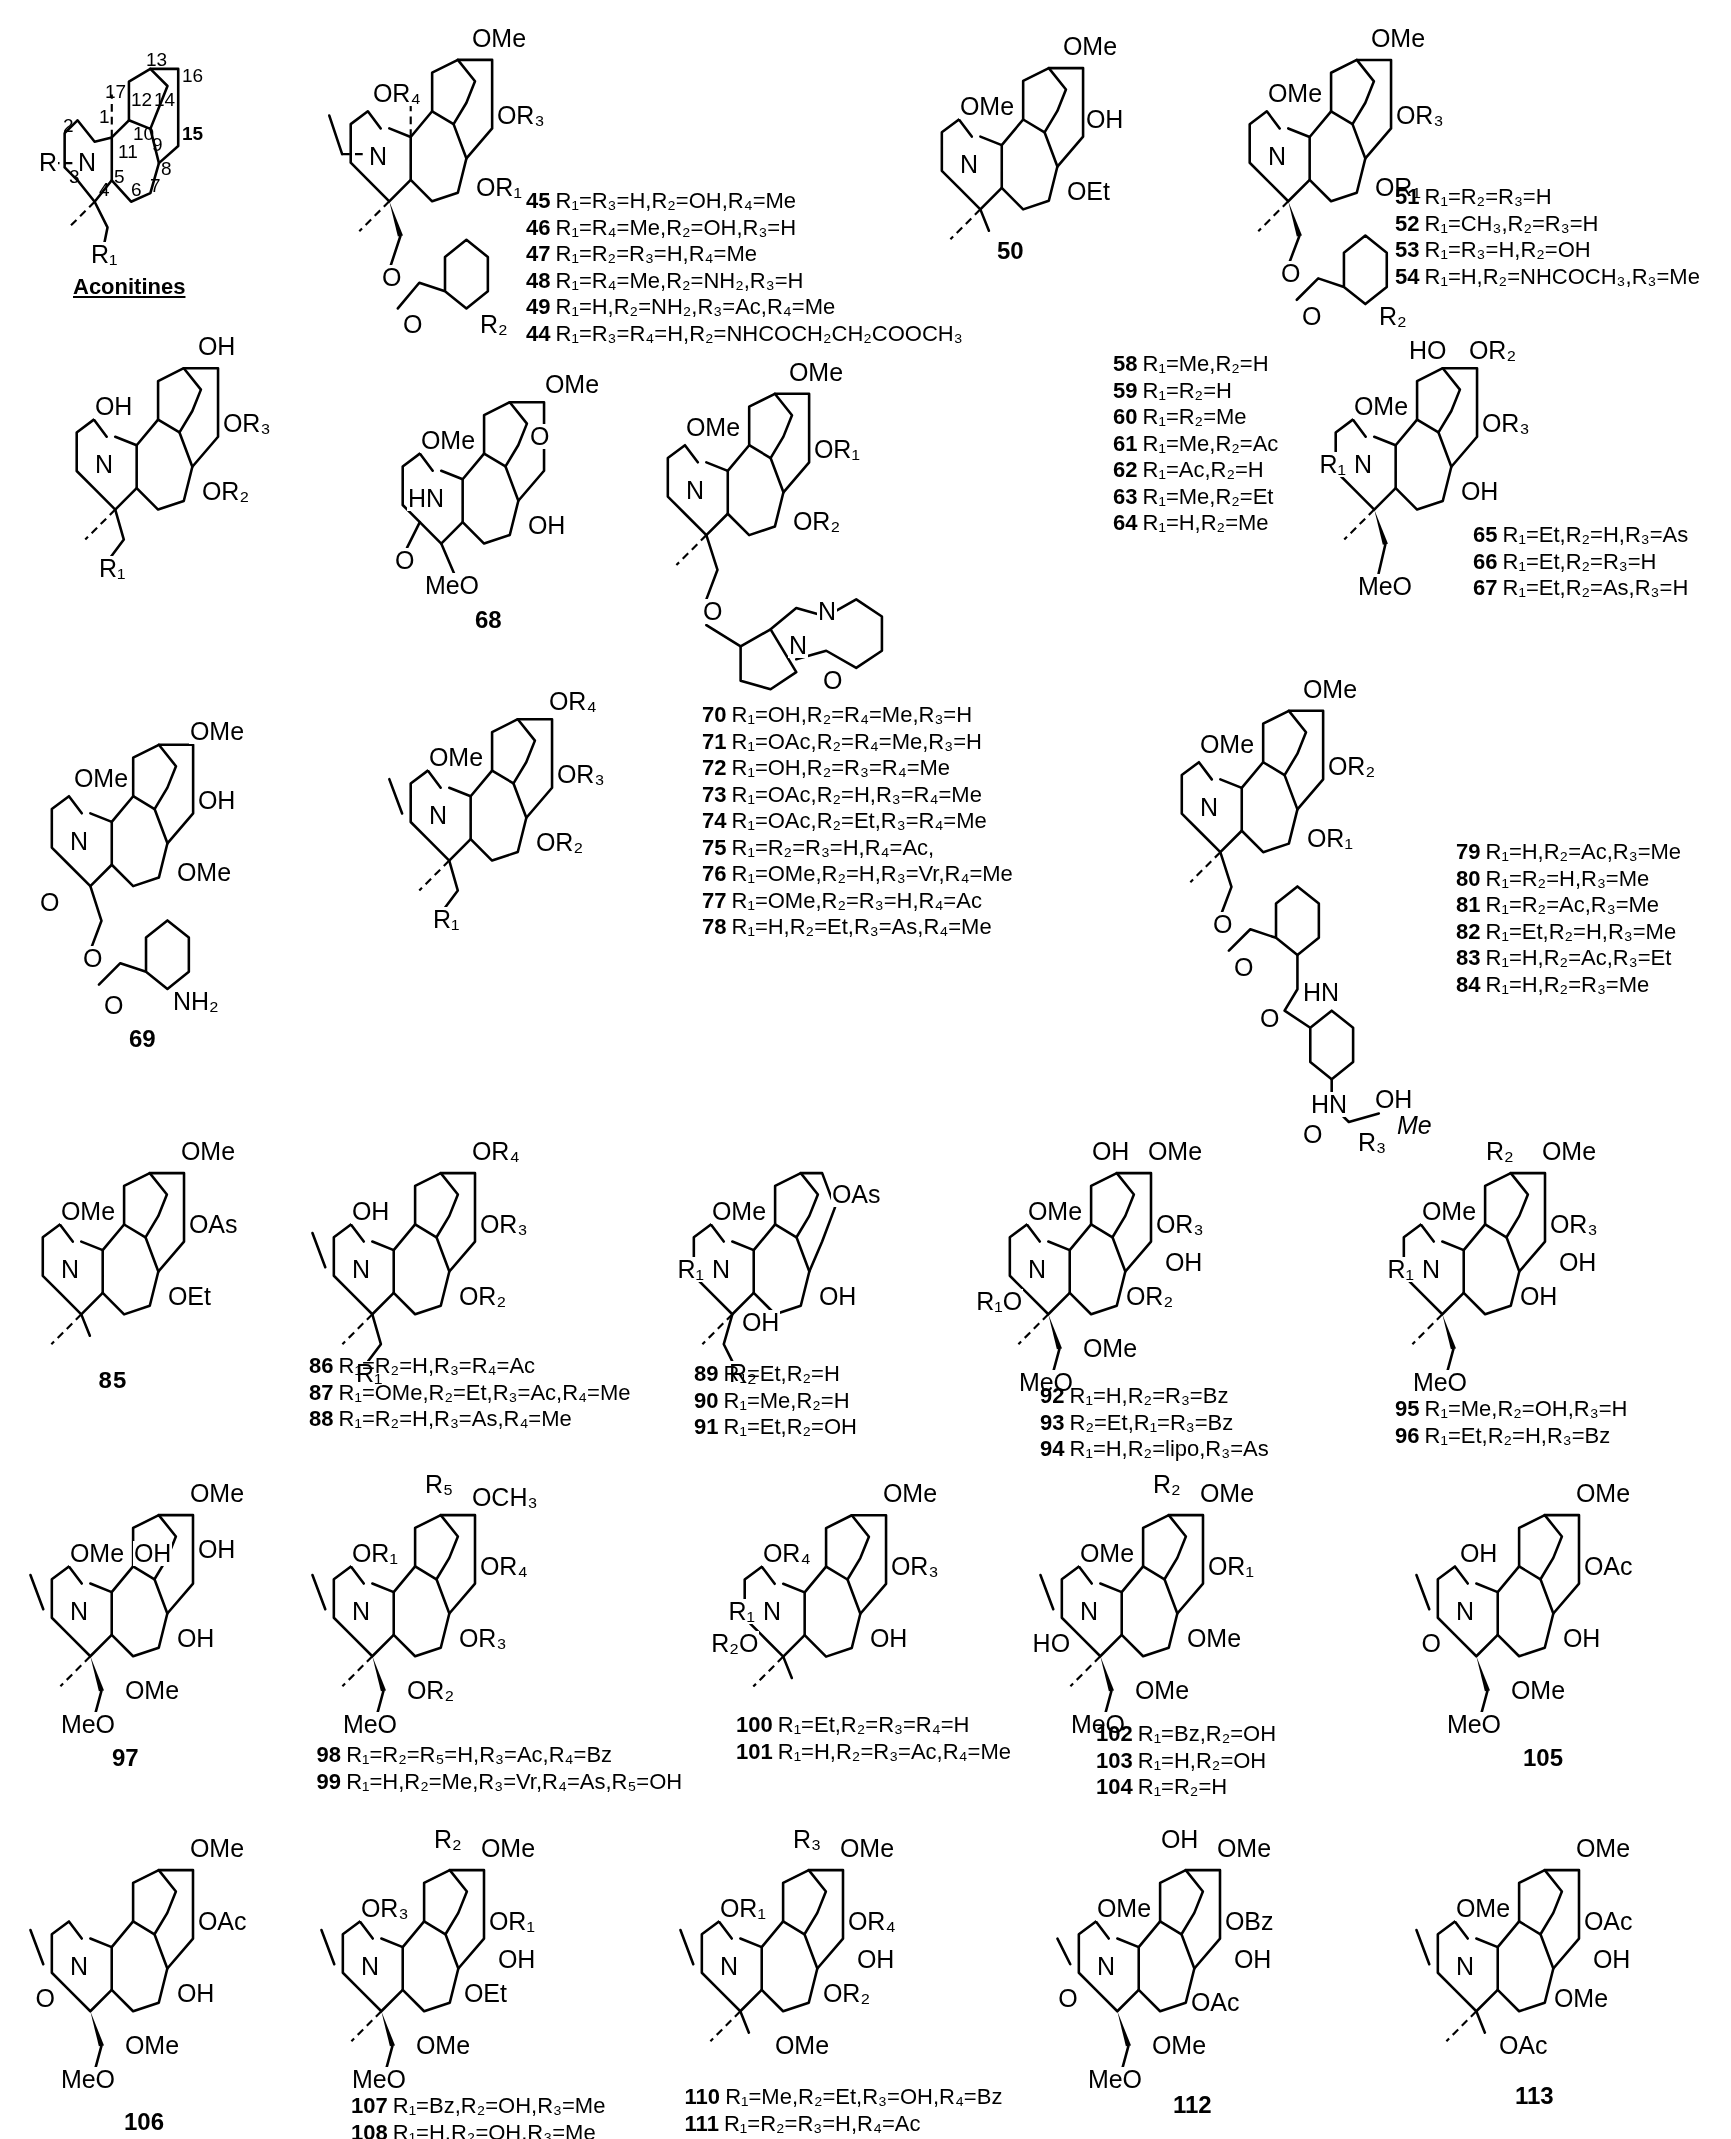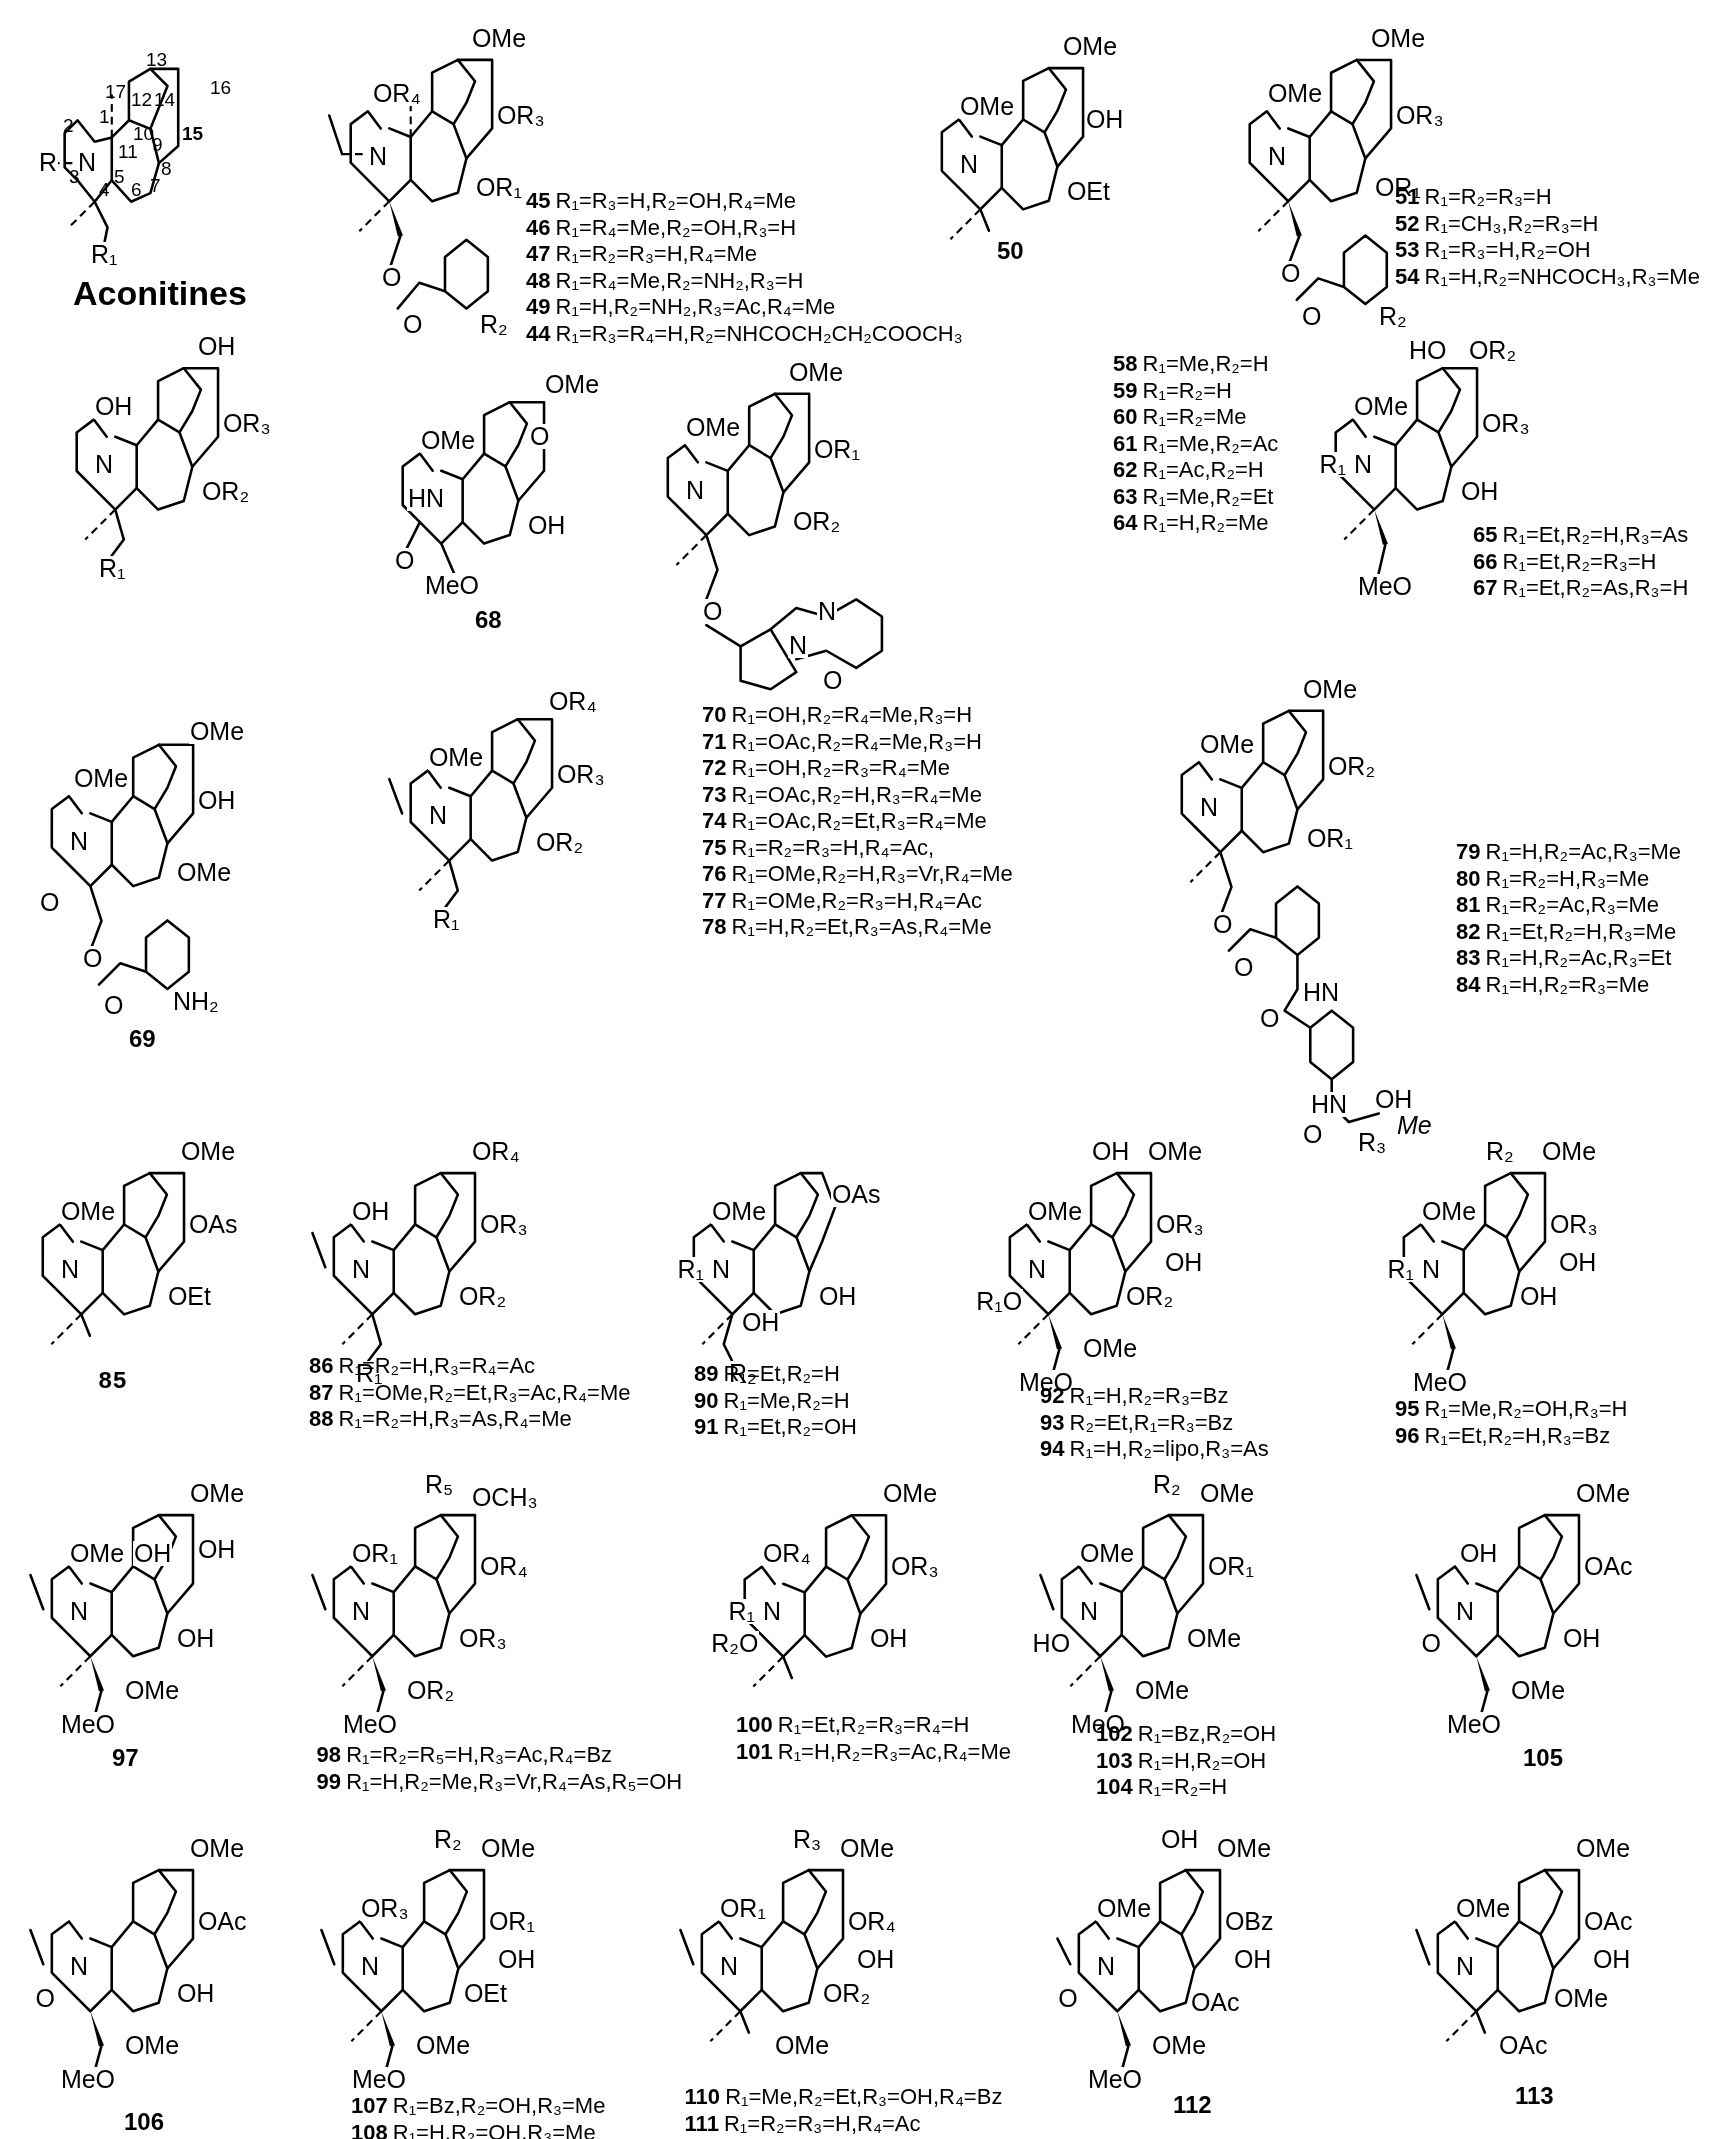--- a/index.html
+++ b/index.html
@@ -6,21 +6,21 @@
   body{width:1731px;height:2176px;position:relative;overflow:hidden;font-family:"Liberation Sans",sans-serif;color:#000;}
   .cell{position:absolute;}
   .cell svg{position:absolute;left:0;top:0;overflow:visible;}
   .bond{stroke:#000;stroke-width:6;fill:none;stroke-linejoin:round;stroke-linecap:round;}
   .dash{stroke:#000;stroke-width:5;fill:none;stroke-dasharray:18 12;}
   .wedge{fill:#000;}
   .atom{position:absolute;font-size:25px;line-height:1;white-space:nowrap;background:#fff;padding:0 0.9px;}
   .cid{position:absolute;font-size:24px;font-weight:bold;line-height:1;white-space:nowrap;}
   .labels{position:absolute;font-size:22px;line-height:26.5px;white-space:nowrap;}
   .labels .row b{font-weight:bold;margin-right:5.1px;}
-  .title{position:absolute;font-size:34px;font-weight:bold;white-space:nowrap;}
+  .title{position:absolute;font-size:22px;font-weight:bold;white-space:nowrap;text-decoration:underline;}
   .numlab{position:absolute;font-size:19px;line-height:1;}
 </style>
 </head>
 <body>
 
 <div class="cell" style="left:26px;top:26px;width:223px;height:240px;">
   <svg width="223" height="240" viewBox="0 0 520 560">
     <polyline class="bond" points="160,270 120,220 90,250 90,330 120,360 160,410 200,360 200,260 160,270"></polyline>
     <polyline class="bond" points="200,360 245,410 290,390 310,320 290,240 240,220 200,260"></polyline>
     <polyline class="bond" points="240,220 240,130 290,100 330,140 310,190 290,240"></polyline>
@@ -41,21 +41,21 @@
   <span class="numlab" style="left:105px;top:154px;">6</span>
   <span class="numlab" style="left:124px;top:150px;">7</span>
   <span class="numlab" style="left:135px;top:133px;">8</span>
   <span class="numlab" style="left:126px;top:109px;">9</span>
   <span class="numlab" style="left:107px;top:98px;">10</span>
   <span class="numlab" style="left:92px;top:116px;">11</span>
   <span class="numlab" style="left:105px;top:64px;">12</span>
   <span class="numlab" style="left:120px;top:23.5px;">13</span>
   <span class="numlab" style="left:128px;top:64px;">14</span>
   <span class="numlab" style="left:156px;top:98px;font-weight:bold;">15</span>
-  <span class="numlab" style="left:156px;top:52px;margin-left:28px;">16</span>
+  <span class="numlab" style="left:156px;top:40px;">16</span>
   <span class="numlab" style="left:79px;top:56px;">17</span>
   <span class="title" style="left:47px;top:248px;">Aconitines</span>
 </div>
 
 <div class="cell" style="left:325px;top:17px;width:642px;height:325px;">
   <svg width="300" height="300" viewBox="0 0 700 700">
     <polyline class="bond" points="130,260 100,220 60,250 60,340 100,380 150,430 200,380 200,280 150,260"></polyline>
     <polyline class="bond" points="200,380 250,430 310,410 330,330 300,250 250,220 200,280"></polyline>
     <polyline class="bond" points="250,220 250,130 310,100 350,150 330,200 300,250"></polyline>
     <polyline class="bond" points="310,100 390,100 390,260 330,330"></polyline>

